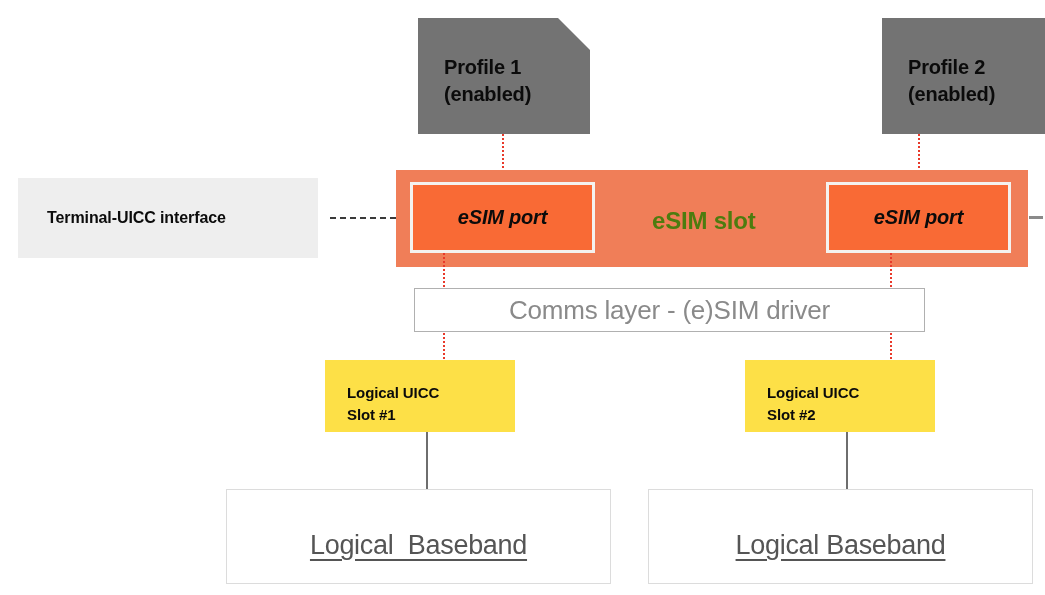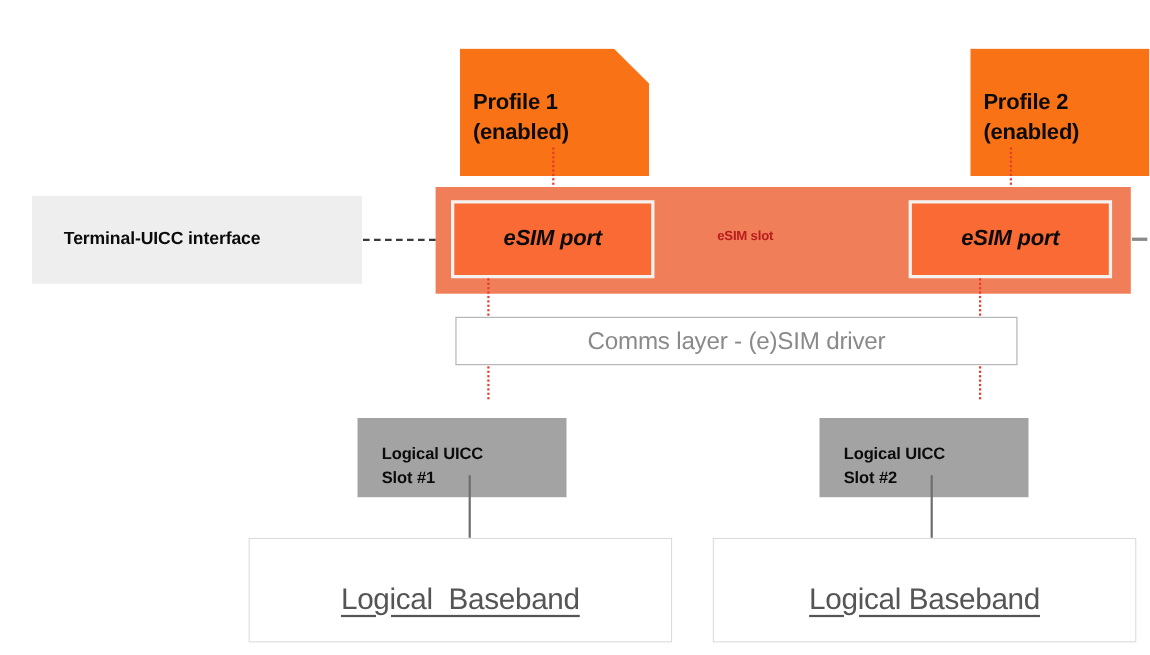--- a/index.html
+++ b/index.html
@@ -14,46 +14,45 @@
     position: relative;
     width: 1045px;
     height: 595px;
     background: #ffffff;
     overflow: hidden;
   }
 
   
   .profile-note {
     position: absolute;
-    background: #f97316;
+    background: #737373;
     -webkit-clip-path: polygon(0 0, calc(100% - 32px) 0, 100% 32px, 100% 100%, 0 100%);
     clip-path: polygon(0 0, calc(100% - 32px) 0, 100% 32px, 100% 100%, 0 100%);
     box-sizing: border-box;
-    padding: 36px 0 0 12px;
-    margin-top: 26px;
+    padding: 36px 0 0 26px;
   }
   .profile-note .ptxt {
     font-size: 20px;
     font-weight: bold;
     color: #0b0b0b;
     line-height: 1.33;
     letter-spacing: -0.2px;
     white-space: pre-line;
   }
 
   
   .esim-slot {
     position: absolute;
     background: #f07e58;
   }
   .esim-slot-label {
     position: absolute;
-    font-size: 12px;
-    font-weight: bold;
-    color: #b91c1c;
+    font-size: 24px;
+    font-weight: bold;
+    color: #4d7c0f;
     letter-spacing: -0.2px;
   }
   .esim-port {
     position: absolute;
     background: #f96a35;
     border: 3px solid #f4f2ef;
     box-sizing: border-box;
     display: flex;
     align-items: center;
     justify-content: center;
@@ -85,32 +84,31 @@
   .comms-box {
     position: absolute;
     background: #ffffff;
     border: 1px solid #b0b0b0;
     box-sizing: border-box;
     display: flex;
     align-items: center;
     justify-content: center;
   }
   .comms-box span {
-    font-size: 22px;
+    font-size: 26px;
     color: #8a8a8a;
     letter-spacing: -0.2px;
   }
 
   
   .uicc-box {
     position: absolute;
-    background: #a3a3a3;
+    background: #fde047;
     box-sizing: border-box;
     padding: 22px 0 0 22px;
-    margin-top: 20px;
   }
   .uicc-box span {
     font-size: 15px;
     font-weight: bold;
     color: #0b0b0b;
     line-height: 1.45;
     white-space: pre-line;
     letter-spacing: -0.1px;
   }
 
@@ -180,21 +178,21 @@
   <div class="esim-slot-label" style="left:652px; top:207px;">eSIM slot</div>
 
   <div class="esim-port" style="left:410px; top:182px; width:185px; height:71px;">
     <span>eSIM port</span>
   </div>
 
   <div class="esim-port" style="left:826px; top:182px; width:185px; height:71px;">
     <span>eSIM port</span>
   </div>
 
-  <div class="terminal-box" style="left:18px; top:178px; width:300px; height:80px;margin-left:11px;">
+  <div class="terminal-box" style="left:18px; top:178px; width:300px; height:80px;">
     <span>Terminal-UICC interface</span>
   </div>
 
   <div class="hline-dashed" style="left:330px; top:217px; width:66px;"></div>
 
   <div class="hline-dash-stub" style="left:1029px; top:216px; width:14px;"></div>
 
   <div class="vline-dotted" style="left:443px; top:253px; height:110px;"></div>
   <div class="vline-dotted" style="left:890px; top:253px; height:110px;"></div>
 

